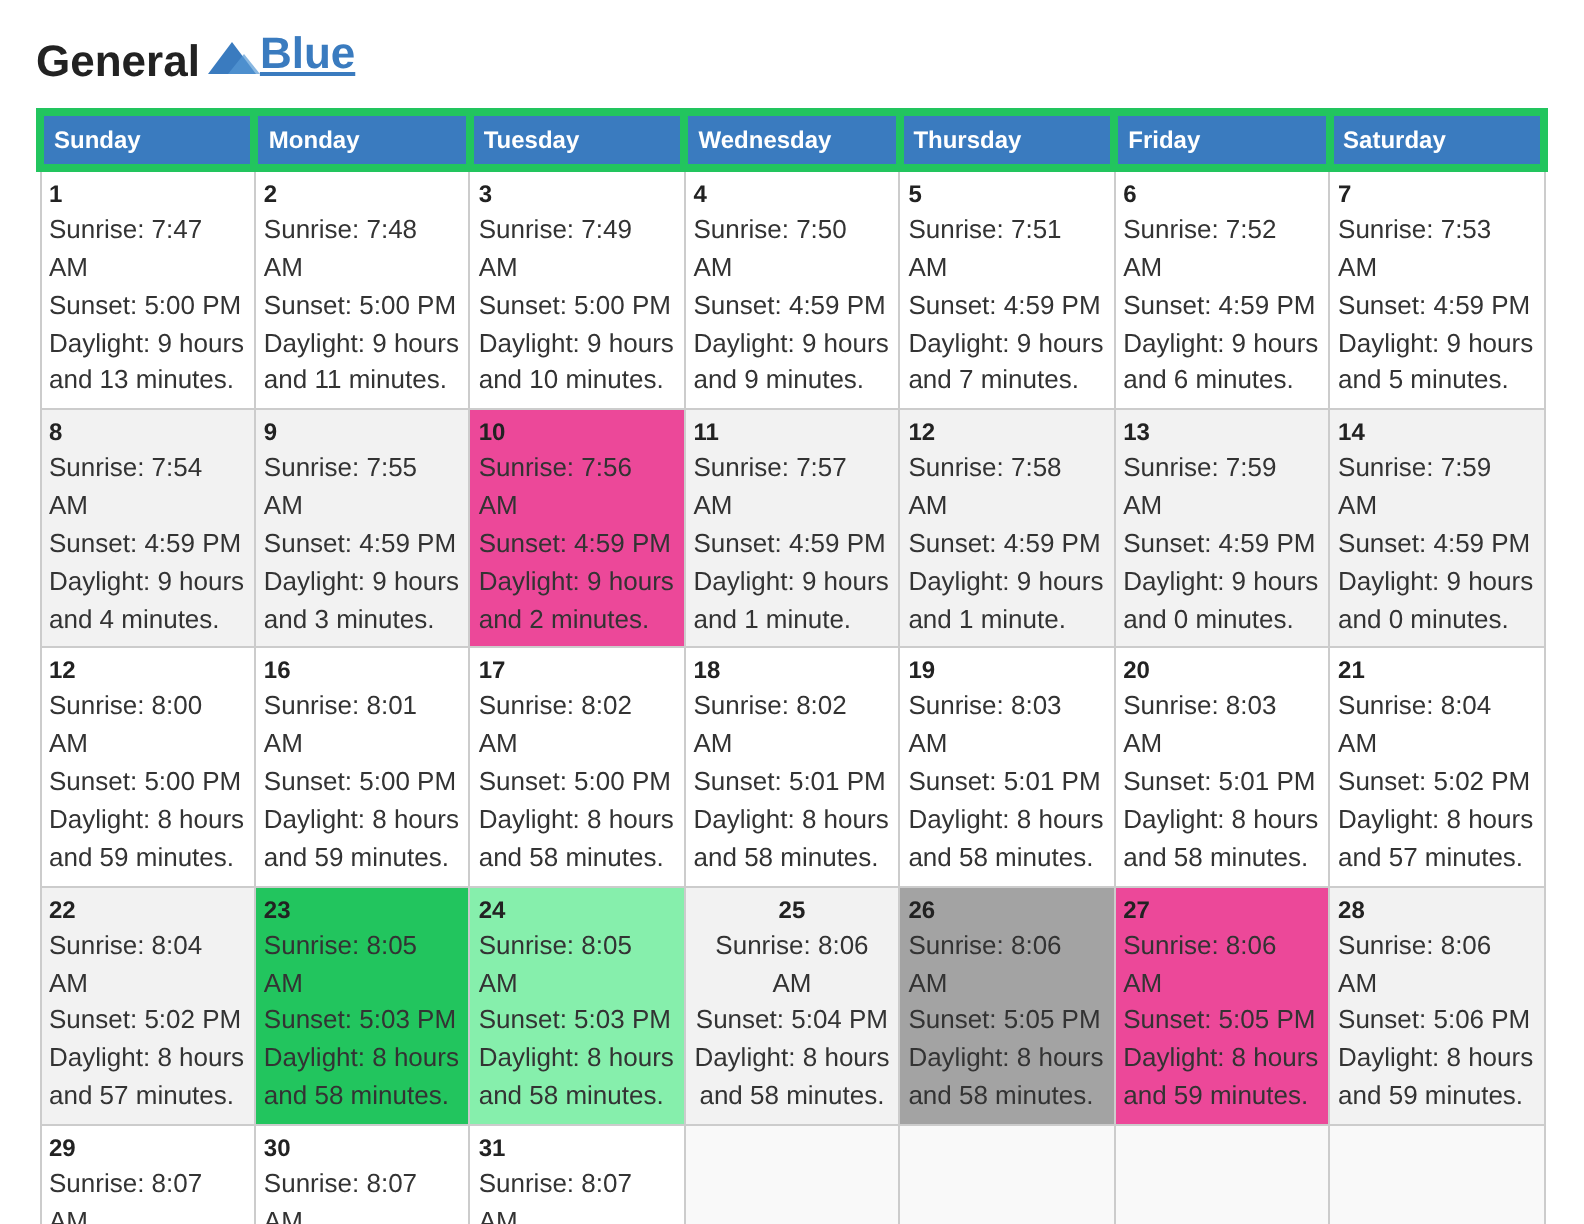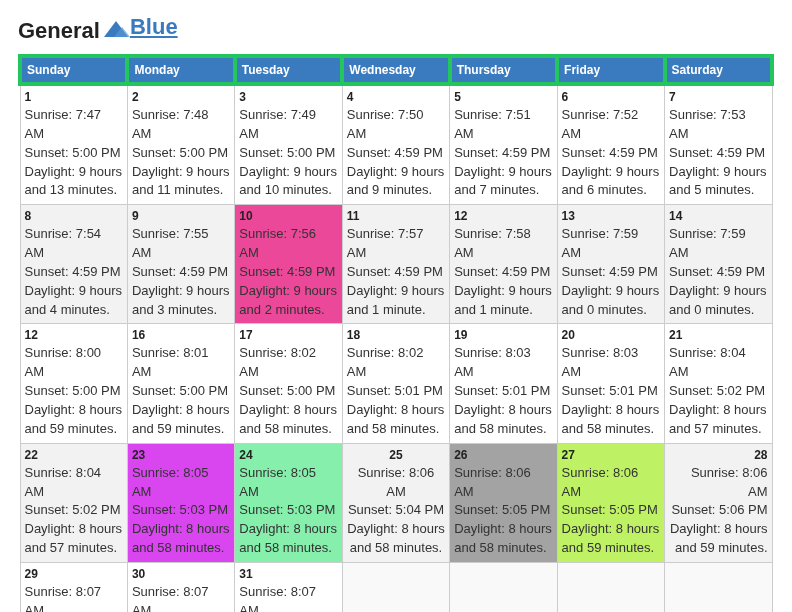--- a/index.html
+++ b/index.html
@@ -141,26 +141,26 @@
           <td><span class="day-num">12</span><span class="day-detail">Sunrise: 8:00 AM<br>Sunset: 5:00 PM<br>Daylight: 8 hours<br>and 59 minutes.</span></td>
           <td><span class="day-num">16</span><span class="day-detail">Sunrise: 8:01 AM<br>Sunset: 5:00 PM<br>Daylight: 8 hours<br>and 59 minutes.</span></td>
           <td><span class="day-num">17</span><span class="day-detail">Sunrise: 8:02 AM<br>Sunset: 5:00 PM<br>Daylight: 8 hours<br>and 58 minutes.</span></td>
           <td><span class="day-num">18</span><span class="day-detail">Sunrise: 8:02 AM<br>Sunset: 5:01 PM<br>Daylight: 8 hours<br>and 58 minutes.</span></td>
           <td><span class="day-num">19</span><span class="day-detail">Sunrise: 8:03 AM<br>Sunset: 5:01 PM<br>Daylight: 8 hours<br>and 58 minutes.</span></td>
           <td><span class="day-num">20</span><span class="day-detail">Sunrise: 8:03 AM<br>Sunset: 5:01 PM<br>Daylight: 8 hours<br>and 58 minutes.</span></td>
           <td><span class="day-num">21</span><span class="day-detail">Sunrise: 8:04 AM<br>Sunset: 5:02 PM<br>Daylight: 8 hours<br>and 57 minutes.</span></td>
         </tr>
         <tr>
           <td style="background: rgb(242, 242, 242);"><span class="day-num">22</span><span class="day-detail">Sunrise: 8:04 AM<br>Sunset: 5:02 PM<br>Daylight: 8 hours<br>and 57 minutes.</span></td>
-          <td style="background: #d946ef;"><span class="day-num">23</span><span class="day-detail">Sunrise: 8:05 AM<br>Sunset: 5:03 PM<br>Daylight: 8 hours<br>and 58 minutes.</span></td>
+          <td style="background: #22c55e;"><span class="day-num">23</span><span class="day-detail">Sunrise: 8:05 AM<br>Sunset: 5:03 PM<br>Daylight: 8 hours<br>and 58 minutes.</span></td>
           <td style="background: #86efac;"><span class="day-num">24</span><span class="day-detail">Sunrise: 8:05 AM<br>Sunset: 5:03 PM<br>Daylight: 8 hours<br>and 58 minutes.</span></td>
           <td style="background: rgb(242, 242, 242); text-align: center;"><span class="day-num">25</span><span class="day-detail">Sunrise: 8:06 AM<br>Sunset: 5:04 PM<br>Daylight: 8 hours<br>and 58 minutes.</span></td>
           <td style="background: #a3a3a3;"><span class="day-num">26</span><span class="day-detail">Sunrise: 8:06 AM<br>Sunset: 5:05 PM<br>Daylight: 8 hours<br>and 58 minutes.</span></td>
-          <td style="background: #bef264; margin-top: 44px;"><span class="day-num">27</span><span class="day-detail">Sunrise: 8:06 AM<br>Sunset: 5:05 PM<br>Daylight: 8 hours<br>and 59 minutes.</span></td>
-          <td style="background: rgb(242, 242, 242); text-align: right;"><span class="day-num">28</span><span class="day-detail">Sunrise: 8:06 AM<br>Sunset: 5:06 PM<br>Daylight: 8 hours<br>and 59 minutes.</span></td>
+          <td style="background: #ec4899; margin-top: 44px;"><span class="day-num">27</span><span class="day-detail">Sunrise: 8:06 AM<br>Sunset: 5:05 PM<br>Daylight: 8 hours<br>and 59 minutes.</span></td>
+          <td style="background: rgb(242, 242, 242);"><span class="day-num">28</span><span class="day-detail">Sunrise: 8:06 AM<br>Sunset: 5:06 PM<br>Daylight: 8 hours<br>and 59 minutes.</span></td>
         </tr>
         <tr>
           <td><span class="day-num">29</span><span class="day-detail">Sunrise: 8:07 AM<br>Sunset: 5:07 PM<br>Daylight: 9 hours<br>and 0 minutes.</span></td>
           <td><span class="day-num">30</span><span class="day-detail">Sunrise: 8:07 AM<br>Sunset: 5:08 PM<br>Daylight: 9 hours<br>and 0 minutes.</span></td>
           <td><span class="day-num">31</span><span class="day-detail">Sunrise: 8:07 AM<br>Sunset: 5:08 PM<br>Daylight: 9 hours<br>and 1 minute.</span></td>
           <td class="empty"></td>
           <td class="empty"></td>
           <td class="empty"></td>
           <td class="empty"></td>
         </tr>

